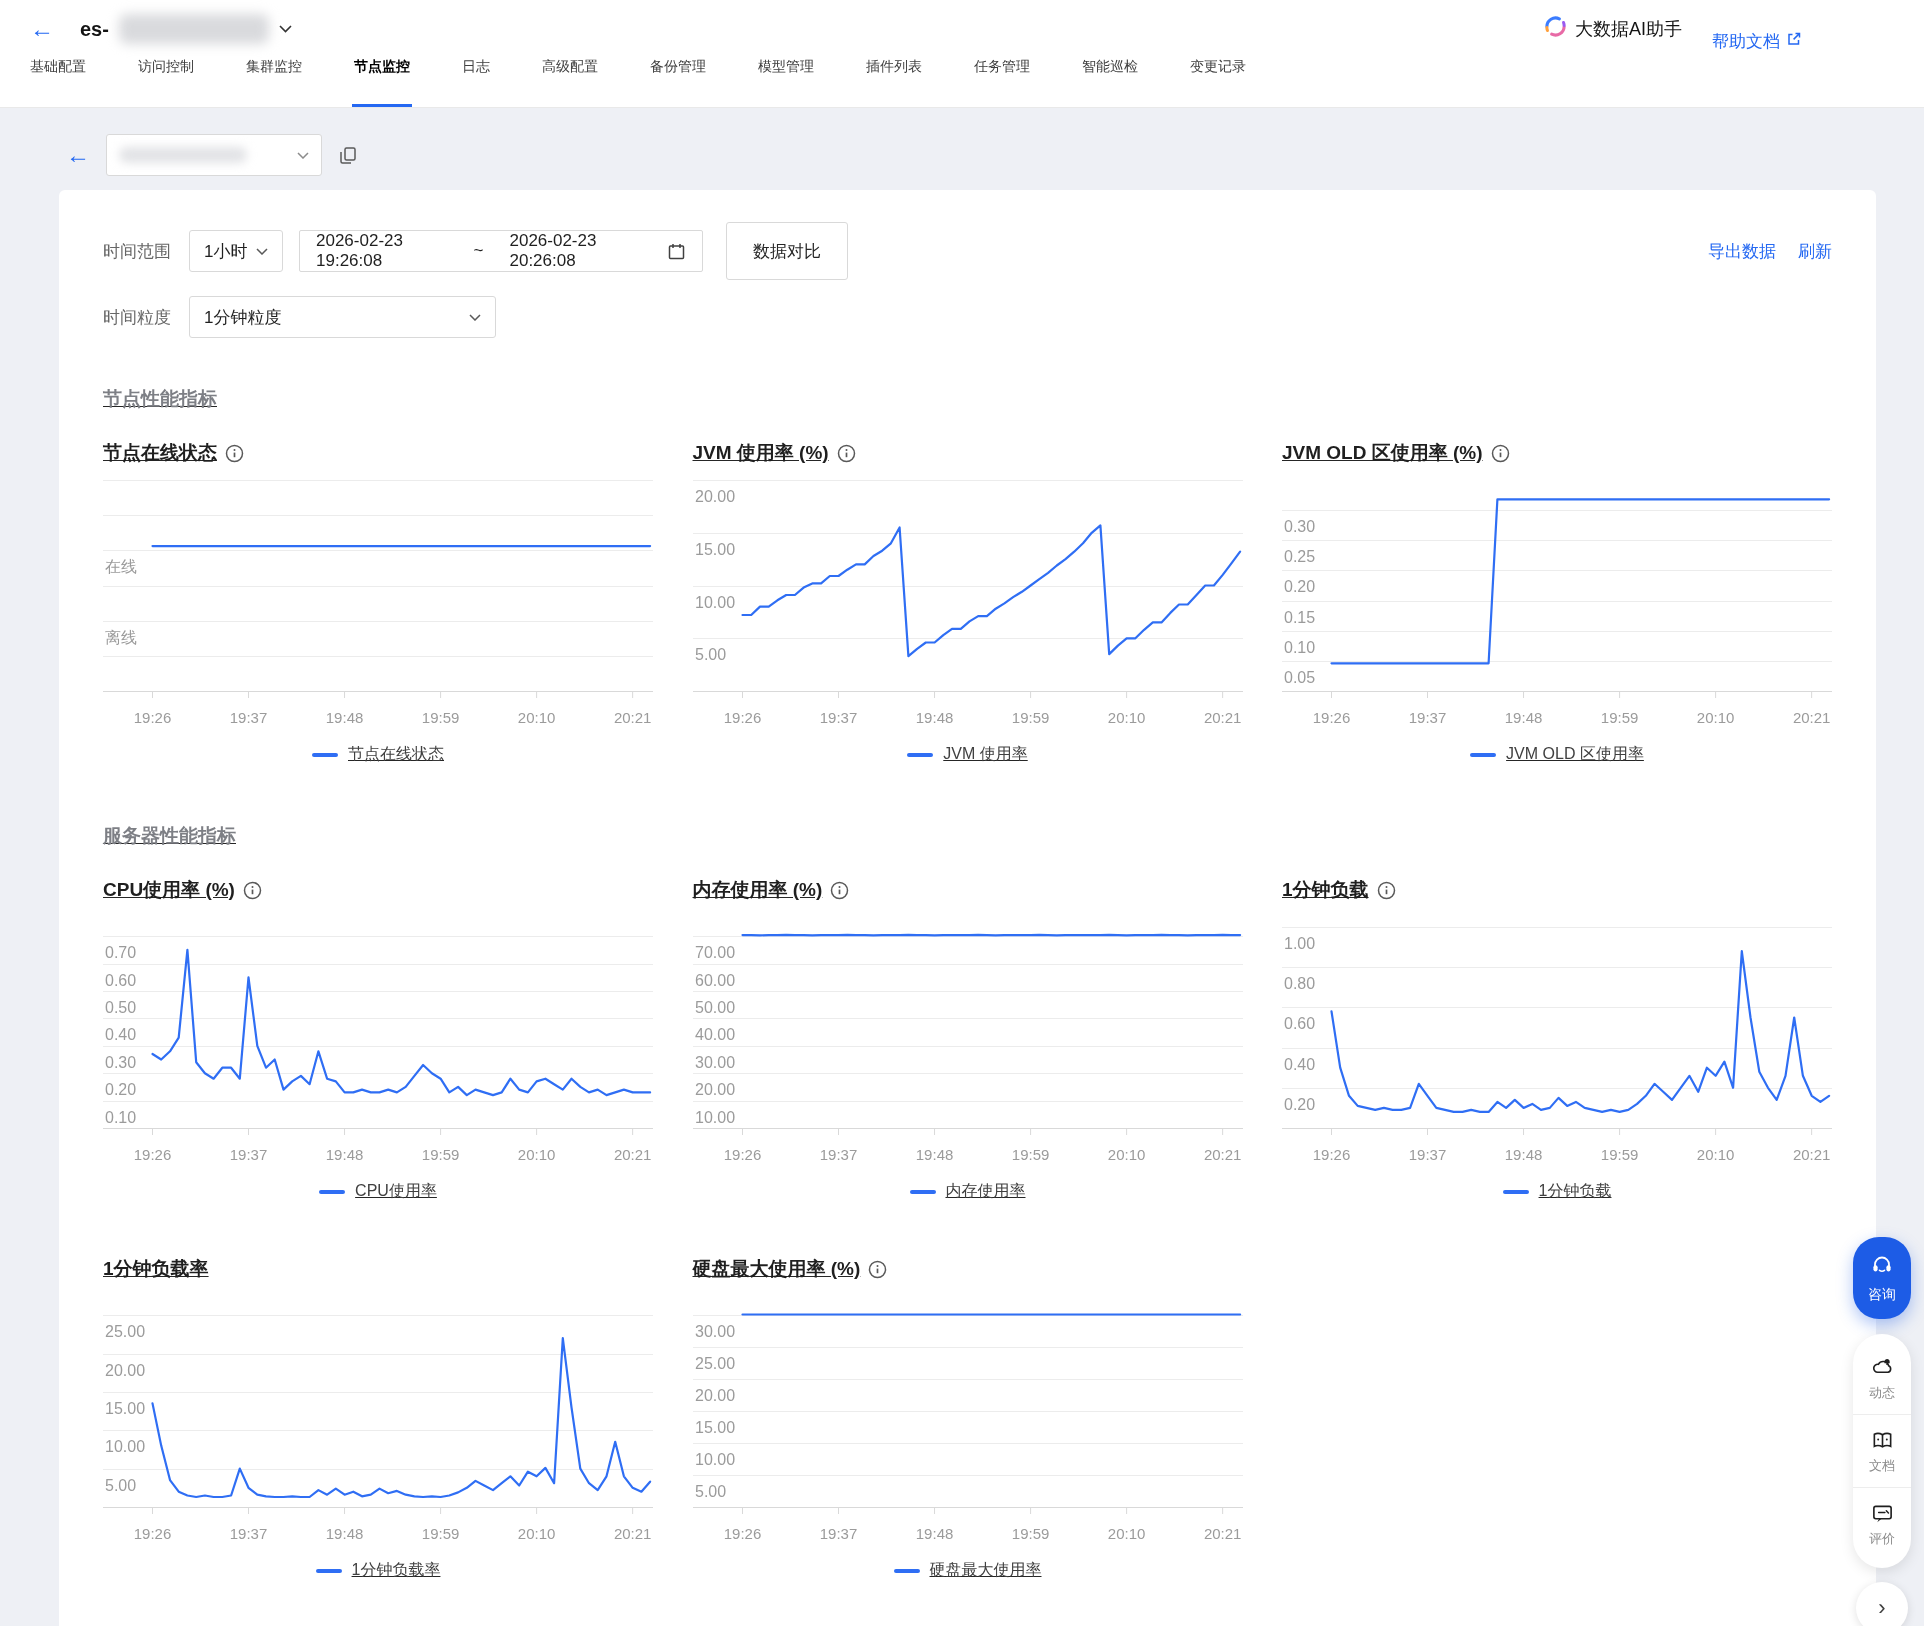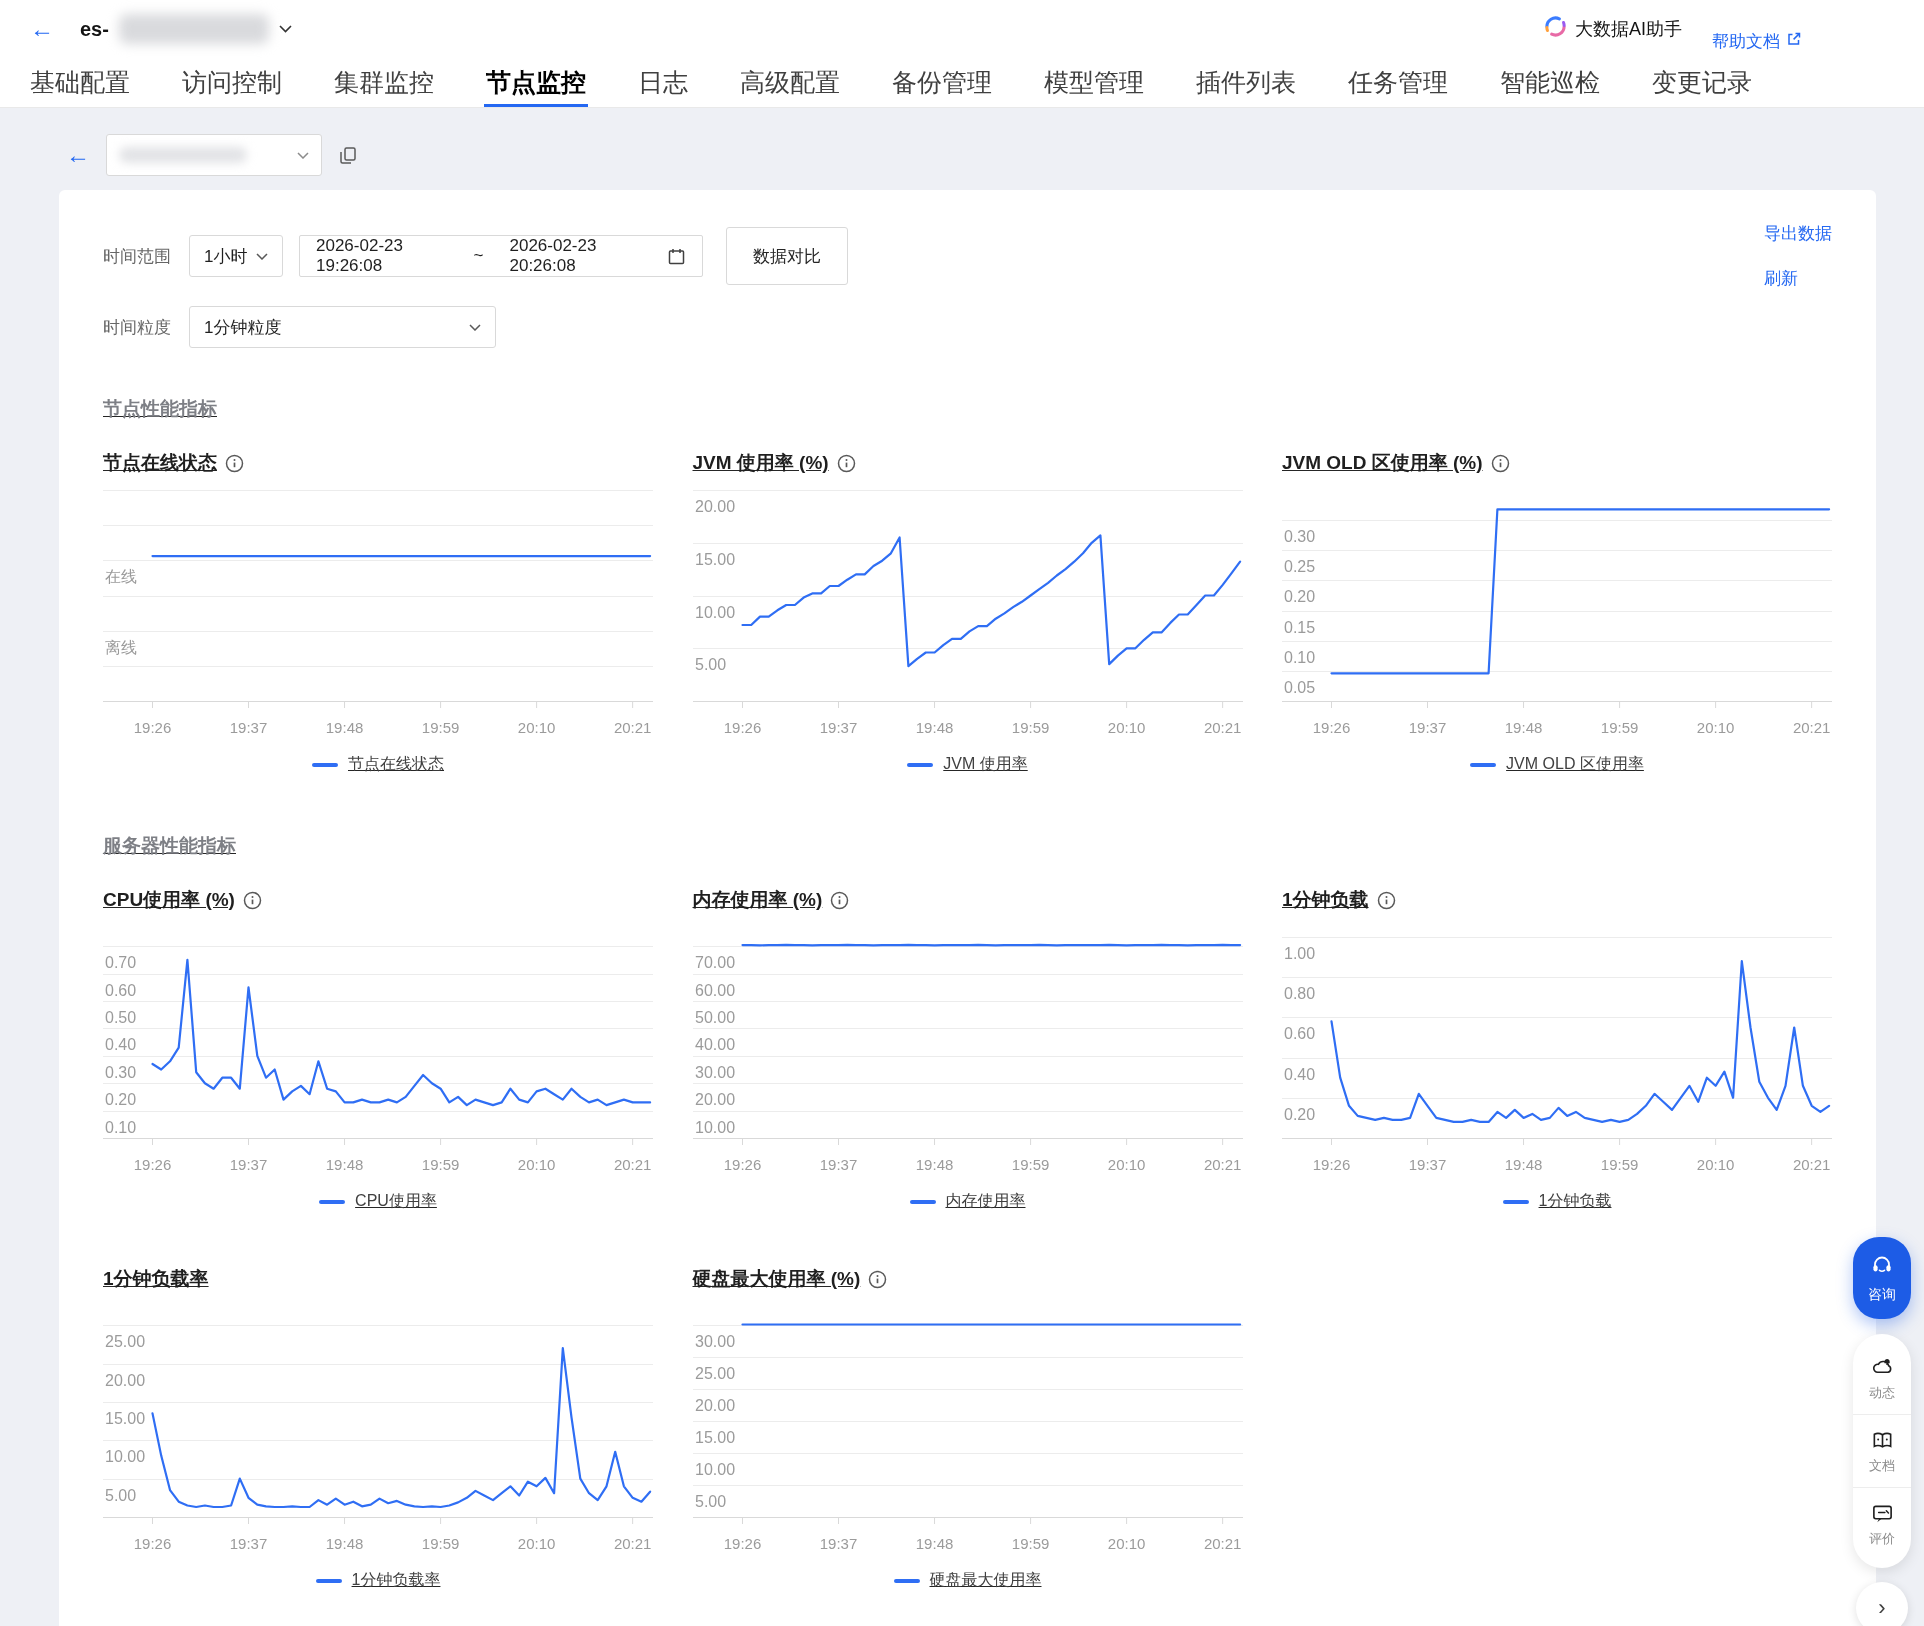--- a/index.html
+++ b/index.html
@@ -16,42 +16,42 @@
   .blob-lg { width:150px; height:30px; }
   .blob-sm { width:128px; height:16px; filter:blur(5px); background:#e2e3e6; }
   .caret svg { display:block; }
   .topbar-right { margin-left:auto; display:flex; align-items:center; gap:14px; margin-right:92px; }
   .ai-entry { display:flex; align-items:center; gap:8px; font-size:18px; color:#141414; margin-right:10px; cursor:pointer; }
   .hbtn { height:42px; padding:0 24px; background:#fff; border:1px solid #dcdcdc; border-radius:3px;
           font-size:17px; color:#262626; display:flex; align-items:center; gap:8px; cursor:pointer; white-space:nowrap; }
   .help-link { display:flex; align-items:center; gap:6px; color:#2468f2; font-size:17px; margin-left:6px; cursor:pointer; white-space:nowrap;margin-top:24px; }
   
   .tabbar { background:#fff; display:flex; gap:52px; padding:0 30px; border-bottom:1px solid #e9e9e9; height:50px; }
-  .tab { font-size:25px; color:#404040; display:flex; align-items:center; position:relative; cursor:pointer; white-space:nowrap; }
+  .tab { font-size:14px; color:#404040; display:flex; position:relative; cursor:pointer; white-space:nowrap; }
   .tab.active { color:#000; font-weight:bold; }
   .tab.active::after { content:""; position:absolute; left:-2px; right:-2px; bottom:0; height:3px; background:#2468f2; }
   
   .selector-row { display:flex; align-items:center; gap:16px; margin:26px 0 14px 66px; }
   .node-select { width:216px; height:42px; background:#fff; border:1px solid #d9d9d9; border-radius:3px;
                  display:flex; align-items:center; justify-content:space-between; padding:0 12px; cursor:pointer; }
   
   .card { margin-left:59px; width:1817px; background:#fff; border-radius:6px; padding:32px 44px 72px; }
   .toolbar-row { display:flex; align-items:center; gap:16px; margin-bottom:16px; }
   .toolbar-row.second { margin-bottom:48px; }
   .tb-label { font-size:17px; color:#666; margin-right:2px; }
   .select { height:42px; background:#fff; border:1px solid #d9d9d9; border-radius:3px; display:flex;
             align-items:center; justify-content:space-between; padding:0 14px; font-size:17px; color:#1f1f1f; cursor:pointer; }
   .sel-small { width:94px; }
   .sel-granularity { width:307px;gap:17px; }
   .datebox { width:404px; height:42px; border:1px solid #d9d9d9; border-radius:2px; display:flex; align-items:center;
              padding:0 16px; font-size:17px; color:#1f1f1f; gap:26px; cursor:pointer; }
   .datebox .cal { margin-left:auto; display:flex; }
   .btn-plain { height:58px; padding:0 26px; background:#fff; border:1px solid #d9d9d9; border-radius:3px;
                font-size:17px; color:#262626; display:flex; align-items:center; cursor:pointer; margin-left:7px; }
-  .tb-links { margin-left:auto; display:flex; gap:22px;flex-direction:column; }
+  .tb-links { margin-left:auto; display:flex; gap:22px; }
   .tb-links span { color:#2468f2; font-size:17px; cursor:pointer; }
   .section-title { font-size:19px; font-weight:bold; color:#7d7f85; margin:0 0 28px; }
   .section { margin-top:0;text-decoration:underline; }
   .section + .section { margin-top:58px; }
   .charts-grid { display:grid; grid-template-columns:repeat(3,550px); justify-content:space-between; row-gap:54px; }
   .chart-title { display:flex; align-items:center; gap:8px; font-size:19px; font-weight:bold; color:#1f1f1f; margin-bottom:14px; }
   .legend { display:flex; align-items:center; justify-content:center; gap:10px; margin-top:8px; cursor:pointer; }
   .legend-dash { width:26px; height:4px; border-radius:2px; background:#2f6ef4; }
   .legend-label { font-size:16px; color:#404040; }
   svg text { font-family:"Liberation Sans","DejaVu Sans",sans-serif; }

